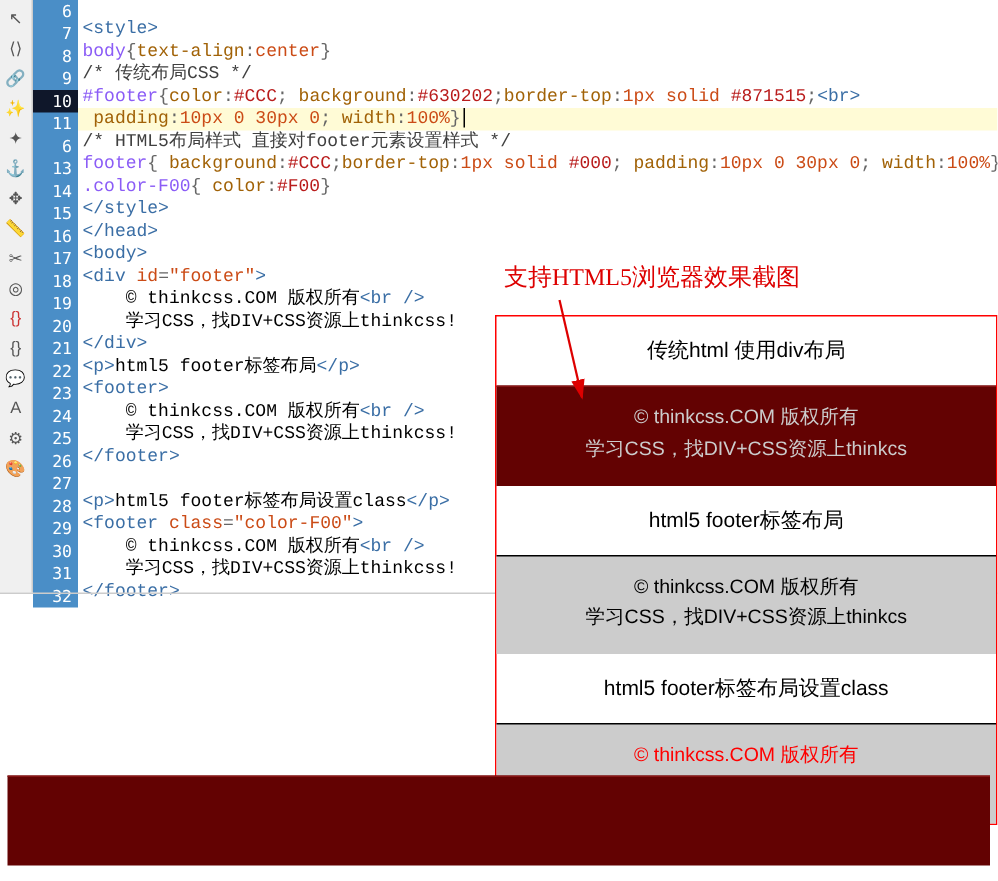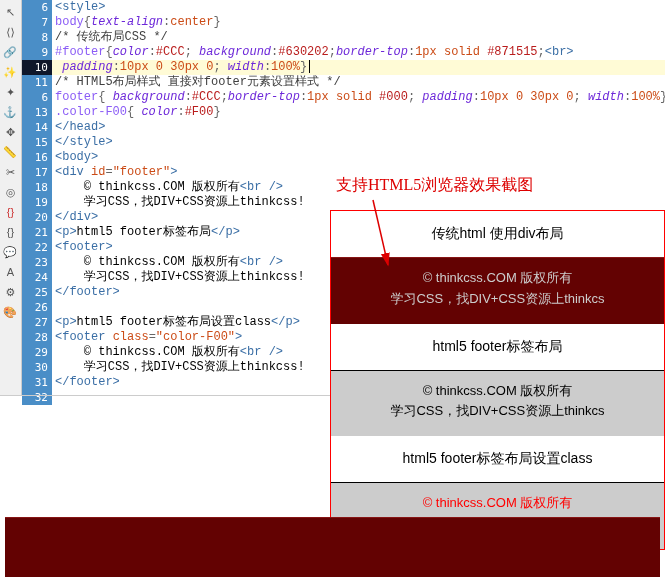--- a/index.html
+++ b/index.html
@@ -8,27 +8,27 @@
 
 .toolbar { position: absolute; left: 0; top: 0; width: 22px; height: 395px; background: #f0f0f0; border-right: 1px solid #ccc; display: flex; flex-direction: column; align-items: center; padding-top: 2px; }
 .tool-btn { width: 18px; height: 18px; margin: 1px 0; display: flex; align-items: center; justify-content: center; font-size: 11px; color: #555; cursor: pointer; }
 
 
 .gutter { position: absolute; left: 22px; top: 0; width: 30px; background: #4a8ec7; }
 .line-num { height: 15px; font-size: 11px; color: #fff; text-align: right; padding-right: 4px; line-height: 15px; font-family: Consolas, monospace; }
 .line-num.active { background: #0f172a; }
 
 
-.code-area { position: absolute; left: 52px; top: 0; width: 613px; font-family: Consolas, "Courier New", monospace; font-size: 12px; line-height: 15px; }
+.code-area { position: absolute; left: 52px; top: 12px; width: 613px; font-family: Consolas, "Courier New", monospace; font-size: 12px; line-height: 15px; }
 .code-line { height: 15px; white-space: pre; padding-left: 3px; }
 .code-line.active { background: #fffbd6; }
 .c-comment { color: #404040; }
 .c-tag { color: #3a6ea5; }
 .c-sel { color: #8b5cf6; }
-.c-prop { color: #6d28d9; font-style: italic; }
+.c-prop { color: #a16207; }
 .c-val { color: #cb4b16; }
 .c-color { color: #b91c1c; }
 .c-text { color: #000; }
 .c-punc { color: #666; }
 .c-attr { color: #cb4b16; }
 
 .cursor { display: inline-block; width: 1px; height: 13px; background: #000; vertical-align: middle; margin-left: 2px; }
 
 
 .annotation { position: absolute; left: 336px; top: 175px; color: #d00; font-size: 16px; font-family: "SimSun", serif; z-index: 10; }
@@ -102,22 +102,22 @@
 
 <div class="code-area" id="code">
     <div class="code-line"><span class="c-tag">&lt;style&gt;</span></div>
     <div class="code-line"><span class="c-sel">body</span><span class="c-punc">{</span><span class="c-prop">text-align</span><span class="c-punc">:</span><span class="c-val">center</span><span class="c-punc">}</span></div>
     <div class="code-line"><span class="c-comment">/* 传统布局CSS */</span></div>
     <div class="code-line"><span class="c-sel">#footer</span><span class="c-punc">{</span><span class="c-prop">color</span><span class="c-punc">:</span><span class="c-color">#CCC</span><span class="c-punc">; </span><span class="c-prop">background</span><span class="c-punc">:</span><span class="c-color">#630202</span><span class="c-punc">;</span><span class="c-prop">border-top</span><span class="c-punc">:</span><span class="c-val">1px solid </span><span class="c-color">#871515</span><span class="c-punc">;</span><span class="c-tag">&lt;br&gt;</span></div>
     <div class="code-line active"> <span class="c-prop">padding</span><span class="c-punc">:</span><span class="c-val">10px 0 30px 0</span><span class="c-punc">; </span><span class="c-prop">width</span><span class="c-punc">:</span><span class="c-val">100%</span><span class="c-punc">}</span><span class="cursor"></span></div>
     <div class="code-line"><span class="c-comment">/* HTML5布局样式 直接对footer元素设置样式 */</span></div>
     <div class="code-line"><span class="c-sel">footer</span><span class="c-punc">{ </span><span class="c-prop">background</span><span class="c-punc">:</span><span class="c-color">#CCC</span><span class="c-punc">;</span><span class="c-prop">border-top</span><span class="c-punc">:</span><span class="c-val">1px solid </span><span class="c-color">#000</span><span class="c-punc">; </span><span class="c-prop">padding</span><span class="c-punc">:</span><span class="c-val">10px 0 30px 0</span><span class="c-punc">; </span><span class="c-prop">width</span><span class="c-punc">:</span><span class="c-val">100%</span><span class="c-punc">}</span></div>
     <div class="code-line"><span class="c-sel">.color-F00</span><span class="c-punc">{ </span><span class="c-prop">color</span><span class="c-punc">:</span><span class="c-color">#F00</span><span class="c-punc">}</span></div>
+    <div class="code-line"><span class="c-tag">&lt;/style&gt;</span></div>
     <div class="code-line"><span class="c-tag">&lt;/head&gt;</span></div>
-    <div class="code-line"><span class="c-tag">&lt;/style&gt;</span></div>
     <div class="code-line"><span class="c-tag">&lt;body&gt;</span></div>
     <div class="code-line"><span class="c-tag">&lt;div</span> <span class="c-attr">id</span><span class="c-punc">=</span><span class="c-val">"footer"</span><span class="c-tag">&gt;</span></div>
     <div class="code-line">    <span class="c-text">© thinkcss.COM 版权所有</span><span class="c-tag">&lt;br</span> <span class="c-tag">/&gt;</span></div>
     <div class="code-line">    <span class="c-text">学习CSS，找DIV+CSS资源上thinkcss!</span></div>
     <div class="code-line"><span class="c-tag">&lt;/div&gt;</span></div>
     <div class="code-line"><span class="c-tag">&lt;p&gt;</span><span class="c-text">html5 footer标签布局</span><span class="c-tag">&lt;/p&gt;</span></div>
     <div class="code-line"><span class="c-tag">&lt;footer&gt;</span></div>
     <div class="code-line">    <span class="c-text">© thinkcss.COM 版权所有</span><span class="c-tag">&lt;br</span> <span class="c-tag">/&gt;</span></div>
     <div class="code-line">    <span class="c-text">学习CSS，找DIV+CSS资源上thinkcss!</span></div>
     <div class="code-line"><span class="c-tag">&lt;/footer&gt;</span></div>

